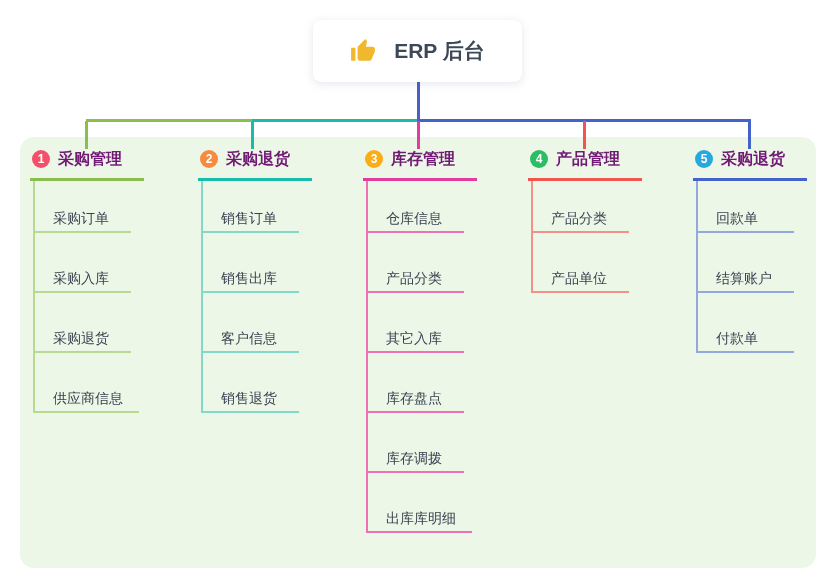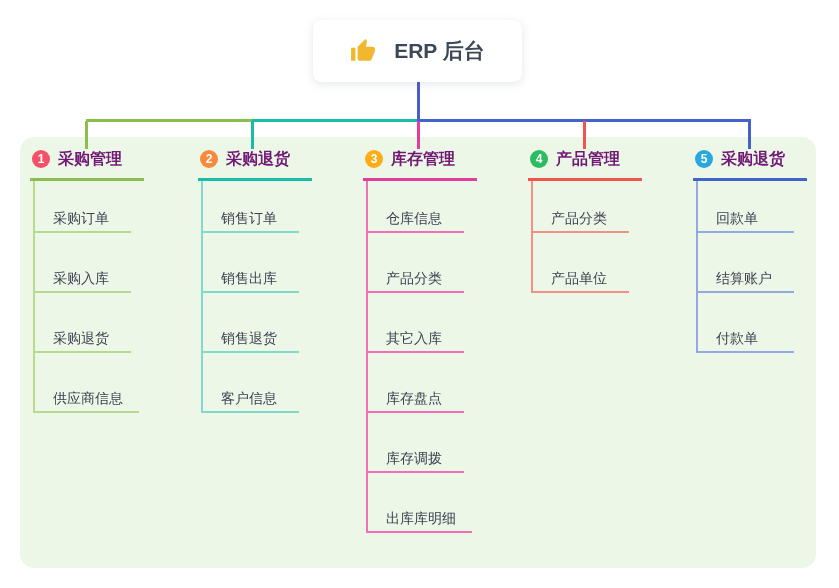--- a/index.html
+++ b/index.html
@@ -89,22 +89,22 @@
         </div>
     </div>
       <div class="branch" style="left: 198px; top: 145px; --main: #19BCA8; --light: #82D8C9; --badge: #F78A3D;">
       <div class="branch-head">
         <span class="badge">2</span>
         <span class="branch-label">采购退货</span>
       </div>
       <div class="children">
           <div class="child">销售订单</div>
           <div class="child">销售出库</div>
+          <div class="child">客户信息</div>
           <div class="child">销售退货</div>
-          <div class="child">客户信息</div>
         </div>
     </div>
       <div class="branch" style="left: 363px; top: 145px; --main: #E23C9E; --light: #F06FB7; --badge: #FBAD18;">
       <div class="branch-head">
         <span class="badge">3</span>
         <span class="branch-label">库存管理</span>
       </div>
       <div class="children">
           <div class="child">仓库信息</div>
           <div class="child">产品分类</div>

